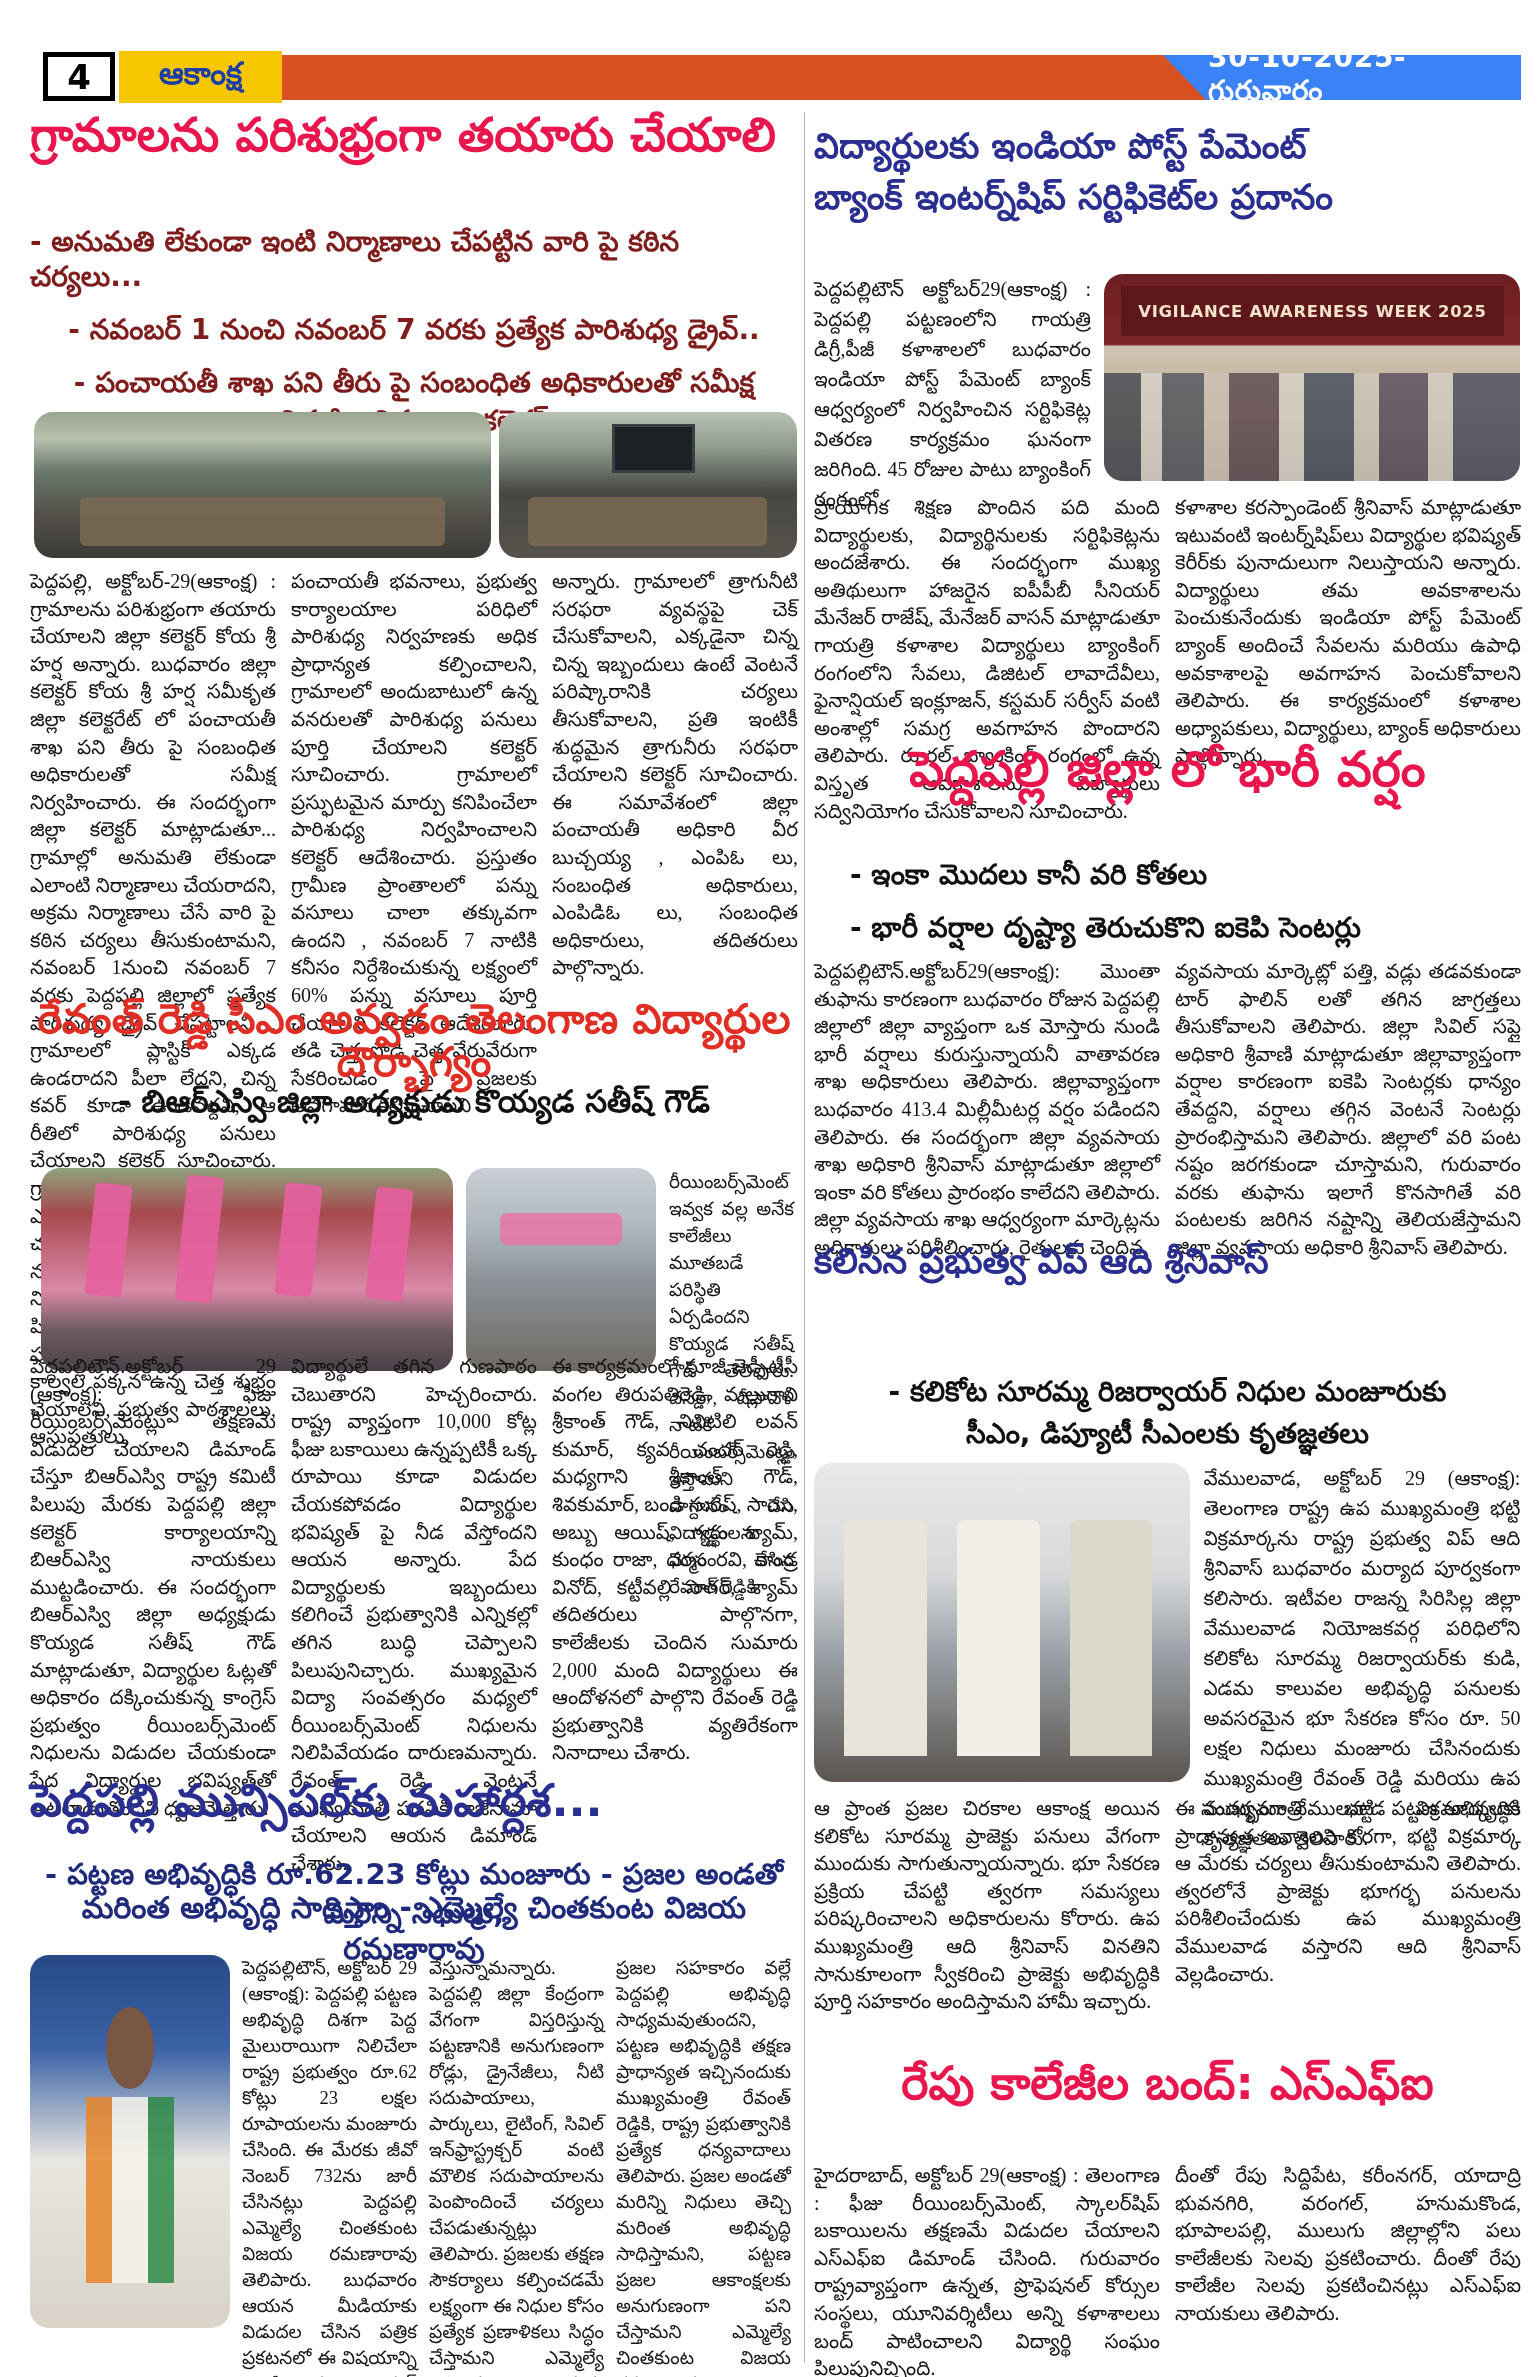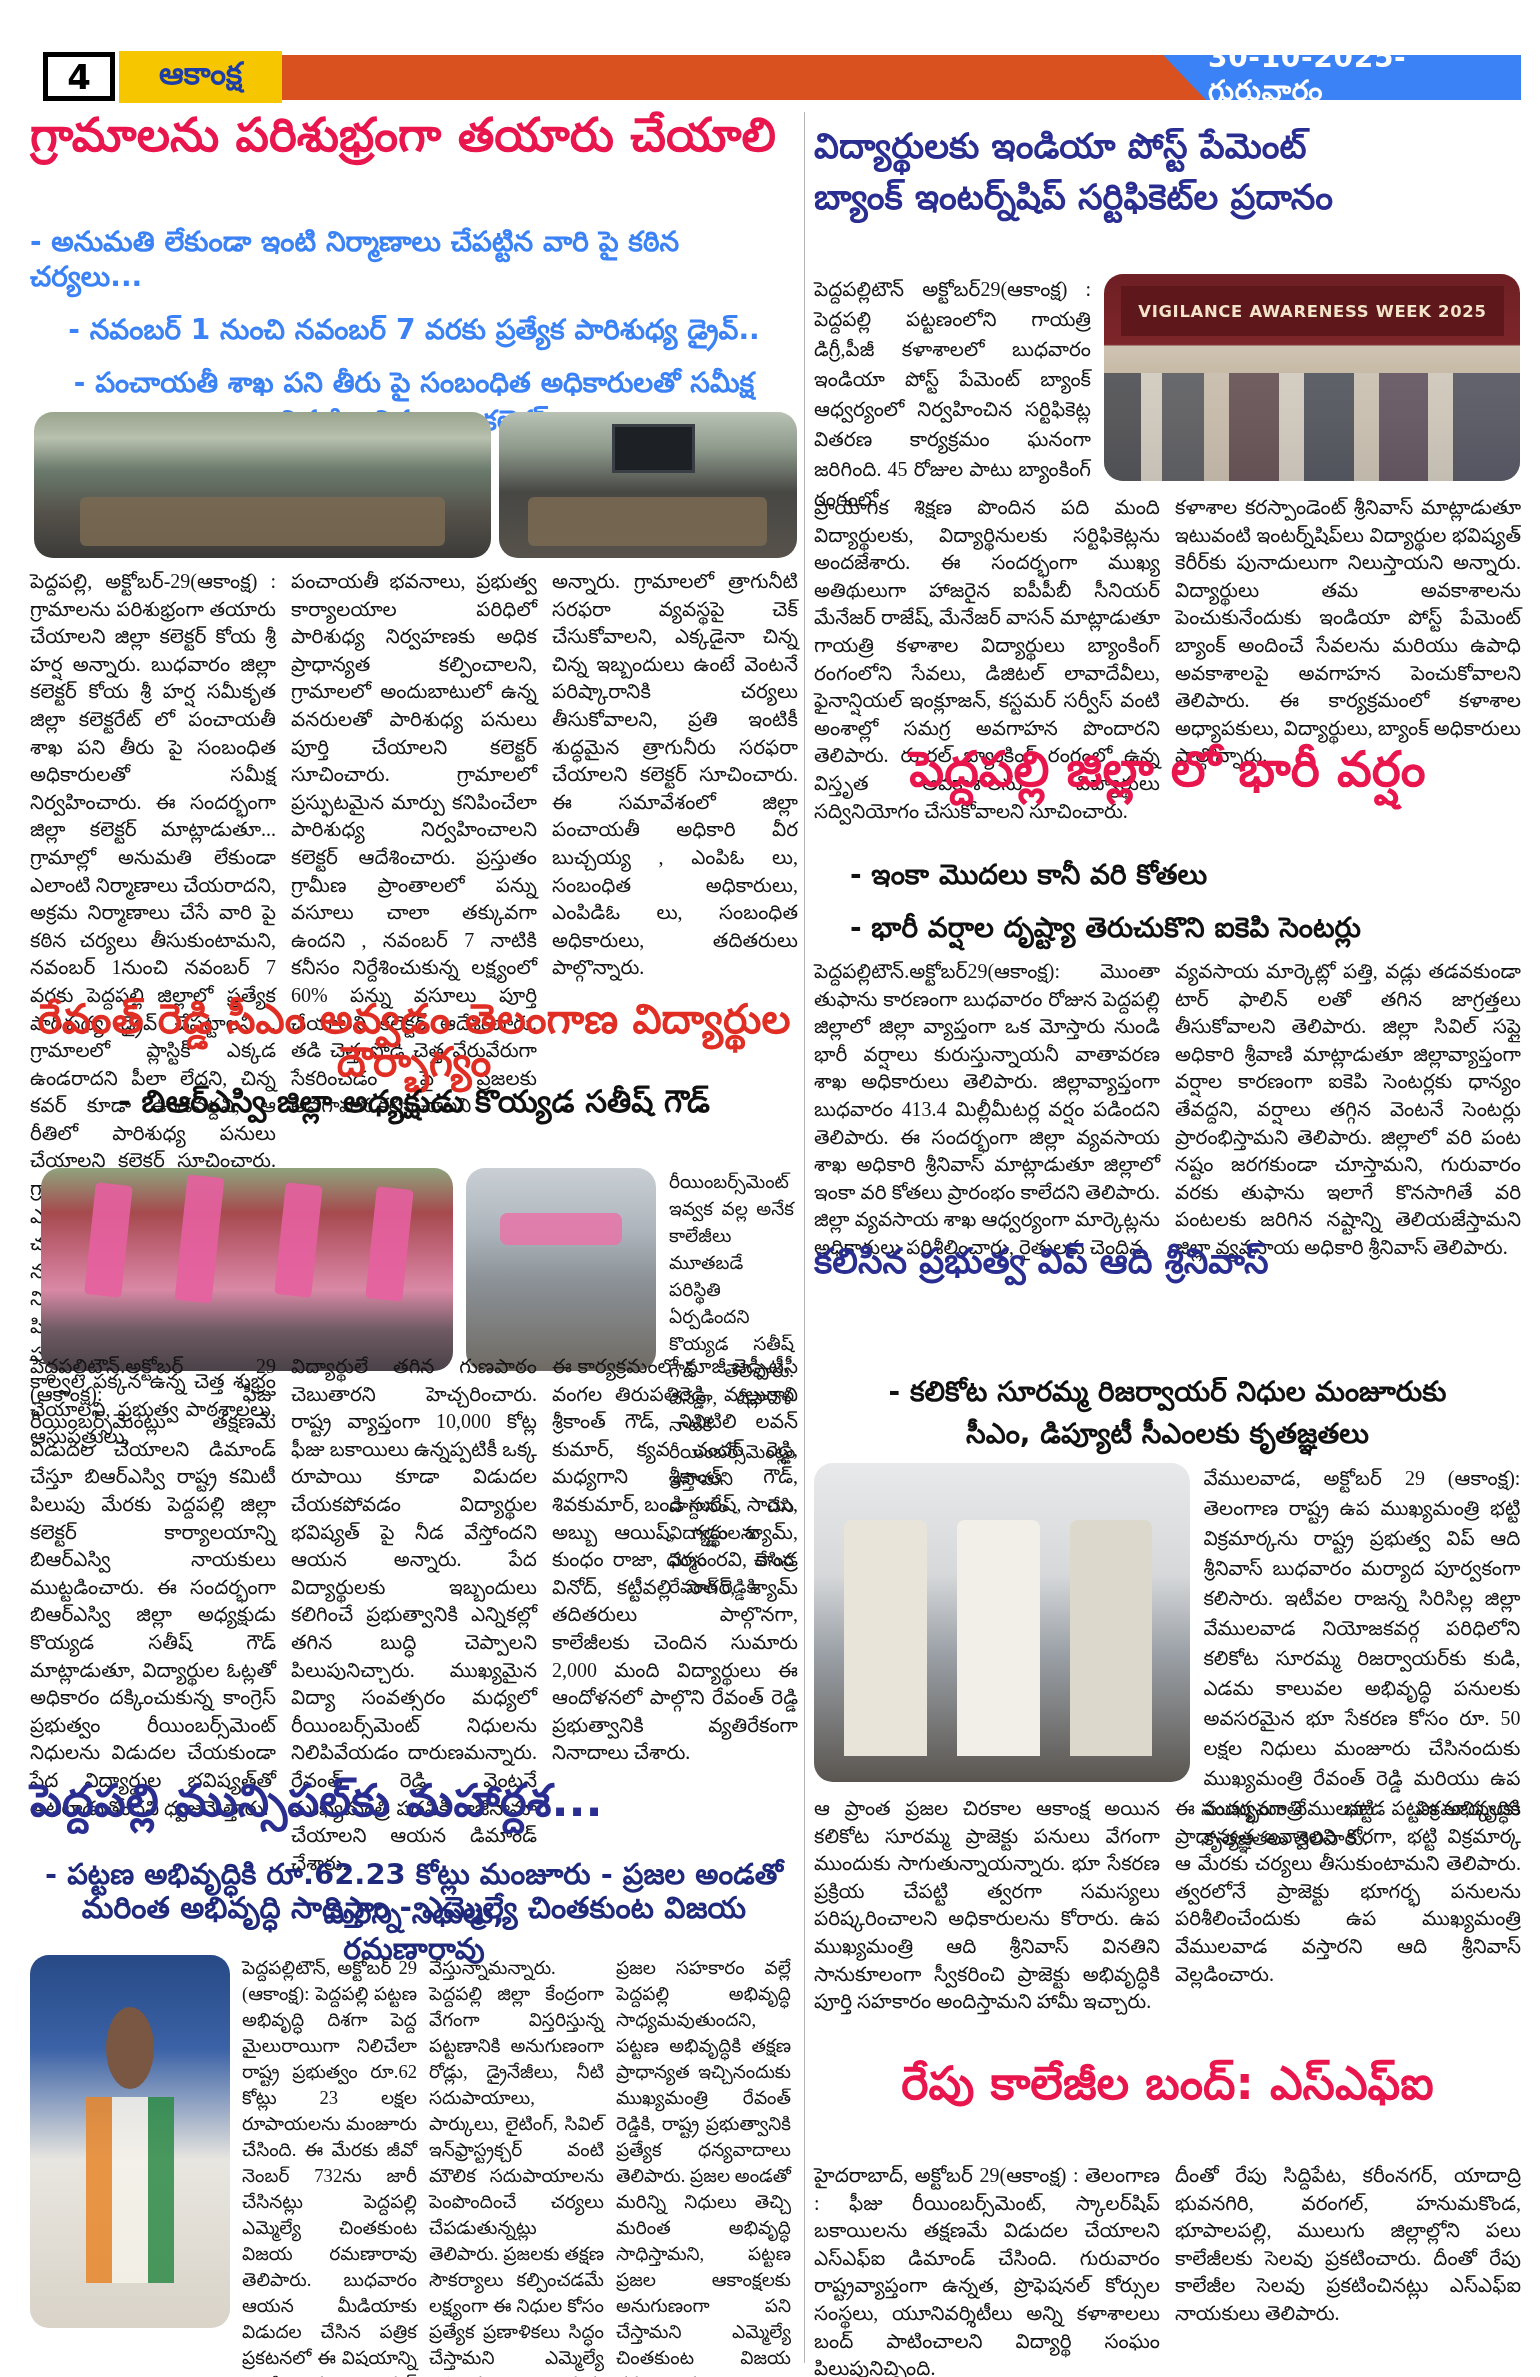--- a/index.html
+++ b/index.html
@@ -27,21 +27,21 @@
   .bar-blue span{
     font-family:"DejaVu Sans",sans-serif;font-weight:800;font-size:28px;color:#fff;letter-spacing:0.7px;
     padding-left:45px;
   }
   
   .hl-red{position:absolute;font-family:"DejaVu Sans",sans-serif;font-weight:800;color:#e9164d;line-height:1.05;}
   .hl-red2{position:absolute;font-family:"DejaVu Sans",sans-serif;font-weight:800;color:#e02e24;line-height:1.05;text-align:center;}
   .hl-blue{position:absolute;font-family:"DejaVu Sans",sans-serif;font-weight:800;color:#2a2e91;line-height:1.45;text-align:left;}
   .kicker{position:absolute;font-family:"DejaVu Sans",sans-serif;font-weight:bold;color:#111;text-align:center;line-height:1.35;}
   .kicker-blue{position:absolute;font-family:"DejaVu Sans",sans-serif;font-weight:bold;color:#202a7c;text-align:center;line-height:1.35;}
-  .bullets{position:absolute;font-family:"DejaVu Sans",sans-serif;font-weight:bold;color:#3b82f6;}
+  .bullets{position:absolute;font-family:"DejaVu Sans",sans-serif;font-weight:bold;color:#7f1d1d;}
   .bullets div{margin-bottom:18px;line-height:1.25;}
   .bodyrow{position:absolute;display:flex;}
   .col{font-size:20px;line-height:27.6px;text-align:justify;color:#141414;}
   .photo{position:relative;overflow:hidden;background:#888;border-radius:19px;}
   .vdivider{position:absolute;left:804px;top:112px;width:0.7px;height:2251px;background:#b5b5b5;}
   
   .ph-meeting1{background:linear-gradient(180deg,#9aa58f 0%,#b8c0ae 18%,#6a7a6c 40%,#54504a 70%,#3c3b38 100%);}
   .ph-meeting2{background:linear-gradient(180deg,#b9c2b4 0%,#8e9a8c 25%,#474744 55%,#57524b 100%);}
   .ph-meeting1 .table,.ph-meeting2 .table{position:absolute;left:10%;right:10%;bottom:8%;height:34%;background:#7a6a52;border-radius:6px;opacity:.85;}
   .ph-meeting2 .screen{position:absolute;left:38%;top:8%;width:26%;height:30%;background:#1d2126;border:3px solid #3a3f45;}

